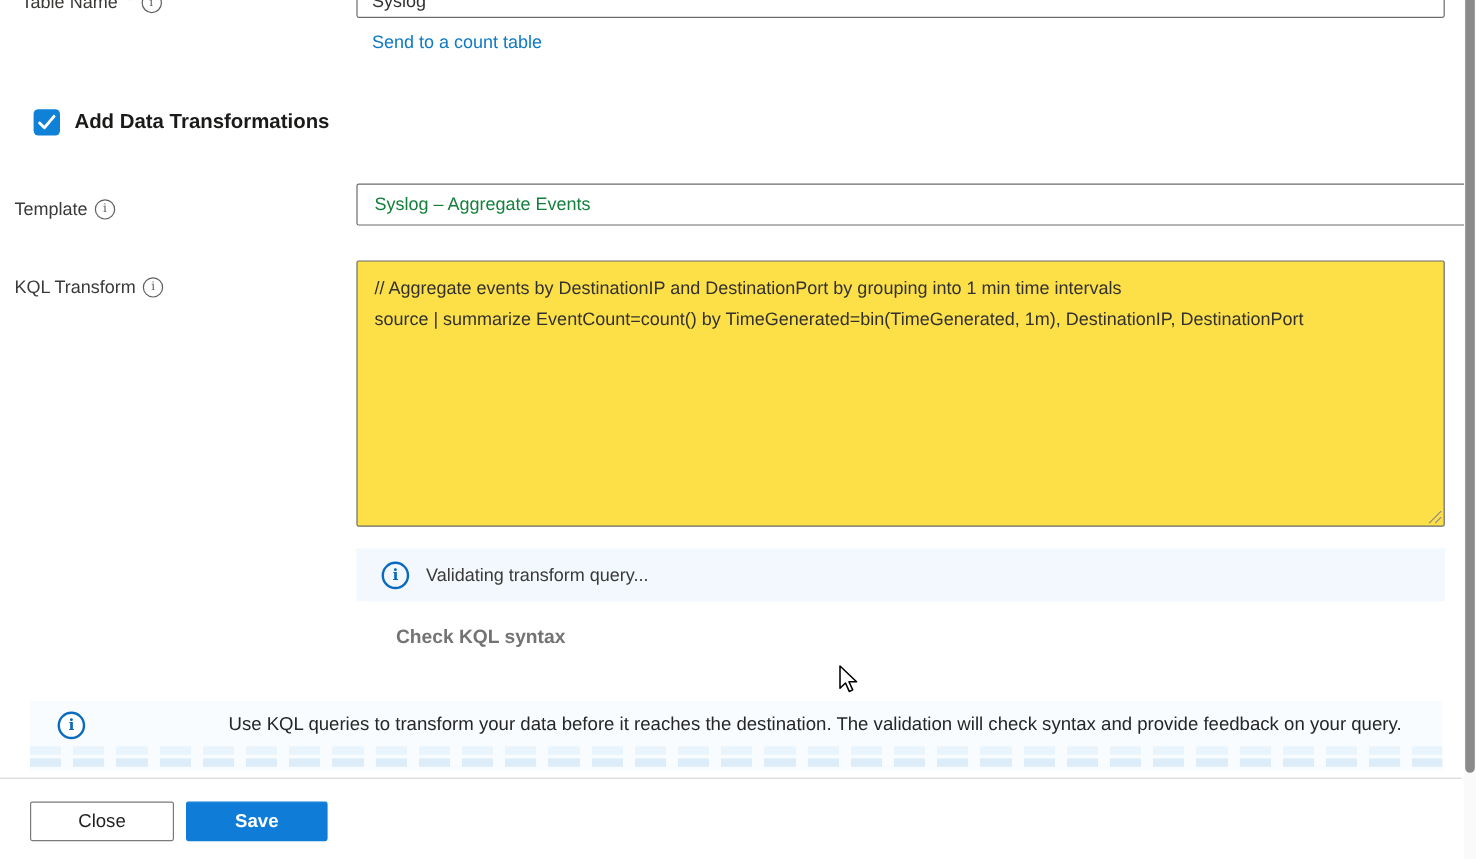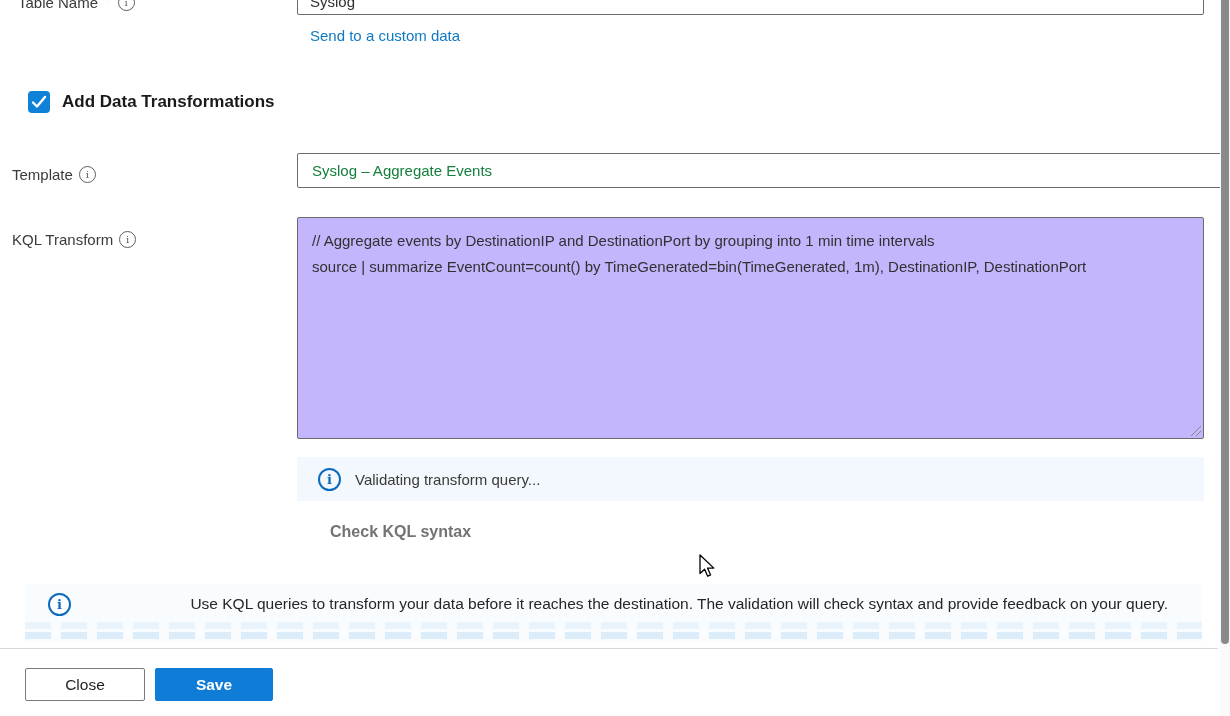--- a/index.html
+++ b/index.html
@@ -30,21 +30,21 @@
   .lbl-template{top:166px;}
   .select{position:absolute;left:297px;top:153px;width:1065px;height:35px;border:1px solid #6b6b6b;border-radius:2px;
           box-sizing:border-box;background:#fff;display:flex;align-items:center;padding:12px 14px;font-size:15px;
           color:#15803d;cursor:pointer;justify-content:space-between;}
   .select .chev{margin-right:8px;}
 
   
   .lbl-kql{top:231px;}
   .kql{position:absolute;left:297px;top:217px;width:907px;height:222px;border:1px solid #6b6b6b;border-radius:2px;
        box-sizing:border-box;padding:10px 14px;font-size:15px;line-height:26px;font-family:inherit;color:#323130;
-       resize:none;outline:none;overflow:hidden;background:#c4b5fd;}
+       resize:none;outline:none;overflow:hidden;background:#fde047;}
   .grip{position:absolute;left:1188px;top:423px;pointer-events:none;}
 
   
   .val-strip{position:absolute;left:297px;top:457px;width:907px;height:44px;background:#f2f8fd;
              display:flex;align-items:center;padding:0 0 0 21px;box-sizing:border-box;gap:14px;}
   .val-strip .txt{font-size:15px;color:#3b3a39;}
 
   
   .check-syntax{position:absolute;left:330px;top:523px;font-size:16px;font-weight:bold;color:#737373;cursor:default;}
 
@@ -75,21 +75,21 @@
 <body>
 
 <div class="page">
 
   <div class="field-label lbl-table-name">
     <span>Table Name</span>
       <span class="req">*</span>
     <span class="info-i small">i</span>
   </div>
   <input class="text-input" type="text" value="Syslog" style="">
-  <a class="link">Send to a custom data</a>
+  <a class="link">Send to a count table</a>
 
   <div class="checkbox">
     <svg width="16" height="14" viewBox="0 0 16 14">
       <polyline points="2,7.5 6,11.5 14,2" fill="none" stroke="#ffffff" stroke-width="2.4" stroke-linecap="round" stroke-linejoin="round"></polyline>
     </svg>
   </div>
   <div class="cb-label">Add Data Transformations</div>
 
   <div class="field-label lbl-template">
     <span>Template</span>

